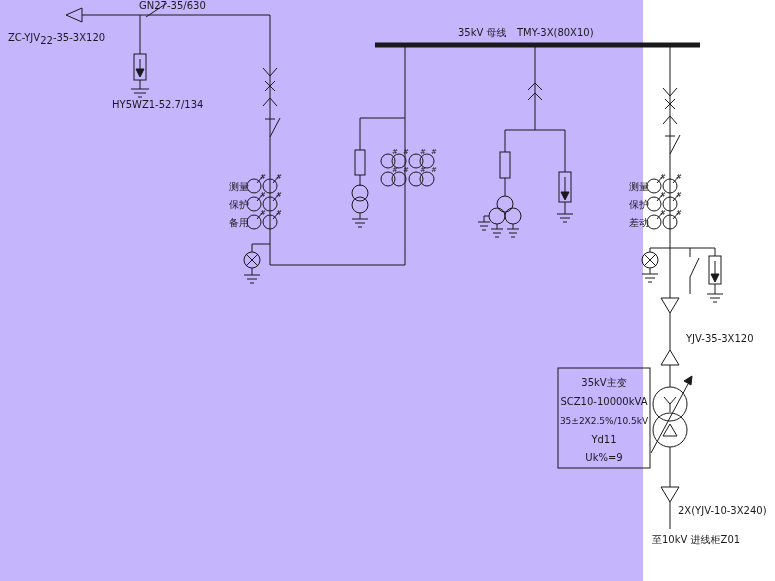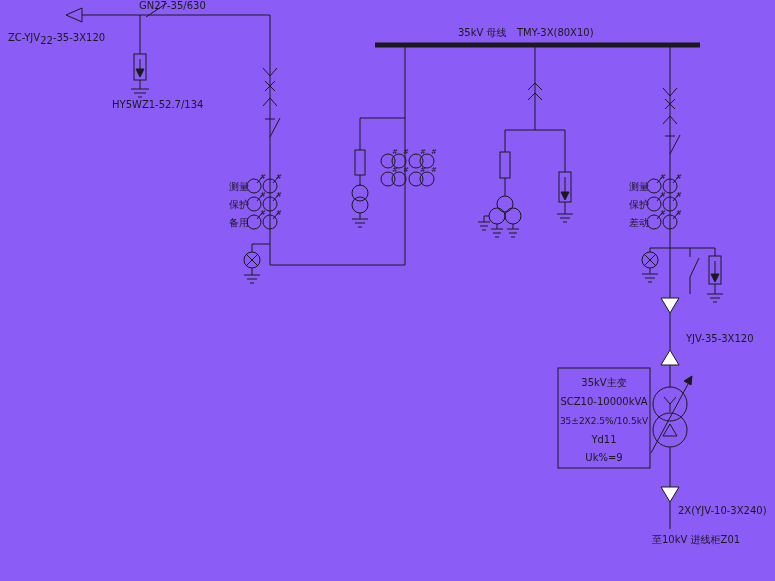--- a/index.html
+++ b/index.html
@@ -1,16 +1,16 @@
 <!DOCTYPE html>
 <html><head>
 <meta charset="utf-8">
 <style>
   html,body{margin:0;padding:0;background:#ffffff}
-  .canvas{width:775px;height:581px;position:relative;background:#8b5cf6}
+  .canvas{width:643px;height:581px;position:relative;background:#c4b5fd}
   svg{display:block}
   svg line,svg polyline,svg circle,svg rect,svg path,svg polygon{stroke:#1a1a1a;stroke-width:1;fill:none}
   svg polygon.filled{fill:#1a1a1a;stroke:#1a1a1a}
   svg polygon.cable-head{fill:#ffffff}
   svg line.bus{stroke-width:5}
   svg text{fill:#1a1a1a;stroke:none;font-family:"DejaVu Sans","Liberation Sans",sans-serif;font-size:10px}
   svg text.small{font-size:7px}
   svg text.f9{font-size:9px}
   svg text.mid{text-anchor:middle}
 </style>

